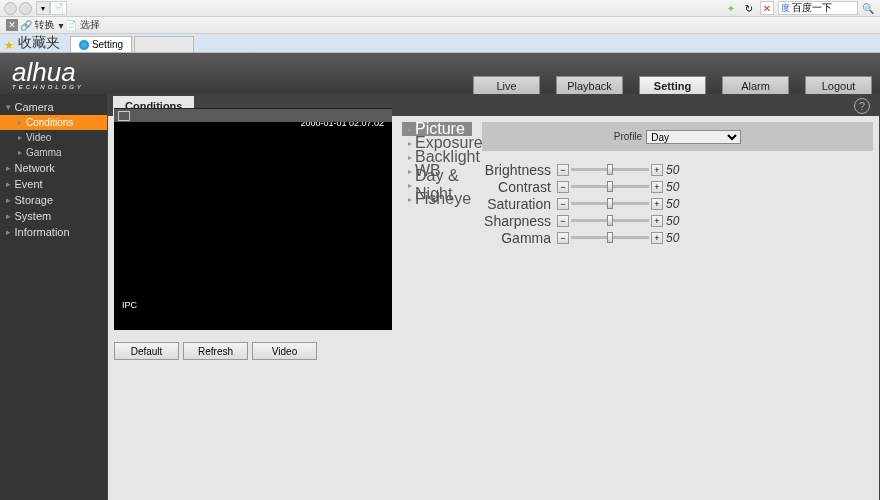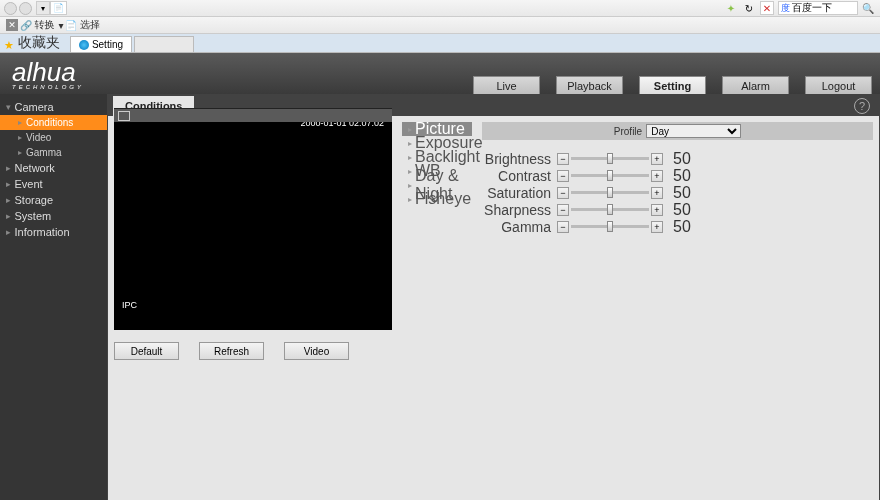--- a/index.html
+++ b/index.html
@@ -53,39 +53,39 @@
 .help-icon { margin-left: auto; margin-right: 10px; width: 16px; height: 16px; border: 1px solid #aaa; border-radius: 50%; display: flex; align-items: center; justify-content: center; color: #aaa; font-size: 11px; margin-bottom: 2px; }
 
 .panel { flex: 1; background: #e6e6e6; margin: 0 1px 1px 1px; display: flex; padding: 6px; gap: 10px; }
 
 .left-col { width: 278px; }
 .video { width: 278px; height: 222px; background: #000; position: relative; }
 .video-ts { position: absolute; top: 10px; right: 8px; color: #fff; font-size: 9px; margin-left: 45px; }
 .video-label { position: absolute; bottom: 20px; left: 8px; color: #fff; font-size: 9px; }
 .video-ctrl { height: 14px; background: #5a5a5a; border-top: 1px solid #222; display: flex; align-items: center; padding: 0 4px; margin-top: -14px; position: relative; }
 .fs-icon { width: 12px; height: 10px; border: 1px solid #ccc; cursor: pointer; }
-.btn-row { display: flex; gap: 20px; margin-top: 12px; }
+.btn-row { display: flex; gap: 4px; margin-top: 12px; }
 .btn { width: 65px; height: 18px; background: linear-gradient(#f4f4f4, #dcdcdc); border: 1px solid #999; display: flex; align-items: center; justify-content: center; font-size: 10px; cursor: pointer; }
 
 .mid-col { width: 70px; }
 .mid-item { height: 14px; display: flex; align-items: center; padding: 0 6px; font-size: 16px; color: #555; cursor: pointer; }
 .mid-item::before { content: '▸'; color: #999; margin-right: 3px; font-size: 8px; }
 .mid-item.active { background: #8a8a8a; color: #fff; }
 
 .right-col { flex: 1; }
-.profile-bar { height: 18px; background: #c4c4c4; display: flex; align-items: center; justify-content: center; gap: 4px; margin-bottom: 10px; }
+.profile-bar { height: 29px; background: #c4c4c4; display: flex; align-items: center; justify-content: center; gap: 4px; margin-bottom: 10px; }
 .profile-bar select { height: 14px; width: 95px; font-size: 10px; border: 1px solid #888; }
 .profile-label { font-size: 10px; color: #333; }
 
 .slider-row { display: flex; align-items: center; height: 17px; margin-bottom: 0; }
 .slider-label { width: 75px; text-align: right; font-size: 14px; color: #444; padding-right: 6px; }
 .slider-btn { width: 12px; height: 12px; background: linear-gradient(#f4f4f4,#dcdcdc); border: 1px solid #999; display: flex; align-items: center; justify-content: center; font-size: 9px; cursor: pointer; }
 .slider-track { width: 78px; height: 3px; background: #bbb; margin: 0 2px; position: relative; }
 .slider-thumb { position: absolute; top: -4px; width: 6px; height: 11px; background: linear-gradient(#fff,#ccc); border: 1px solid #888; left: 50%; transform: translateX(-50%); }
-.slider-val { width: 18px; font-size: 16px; color: #333; margin-left: 10px; }
+.slider-val { width: 18px; font-size: 12px; color: #333; margin-left: 3px; font-style: italic; }
 </style>
 </head>
 <body>
 
 <div class="browser-bar">
   <div class="nav-btns">
     <div class="nav-circle"></div>
     <div class="nav-circle"></div>
   </div>
   <div class="addr-box">

